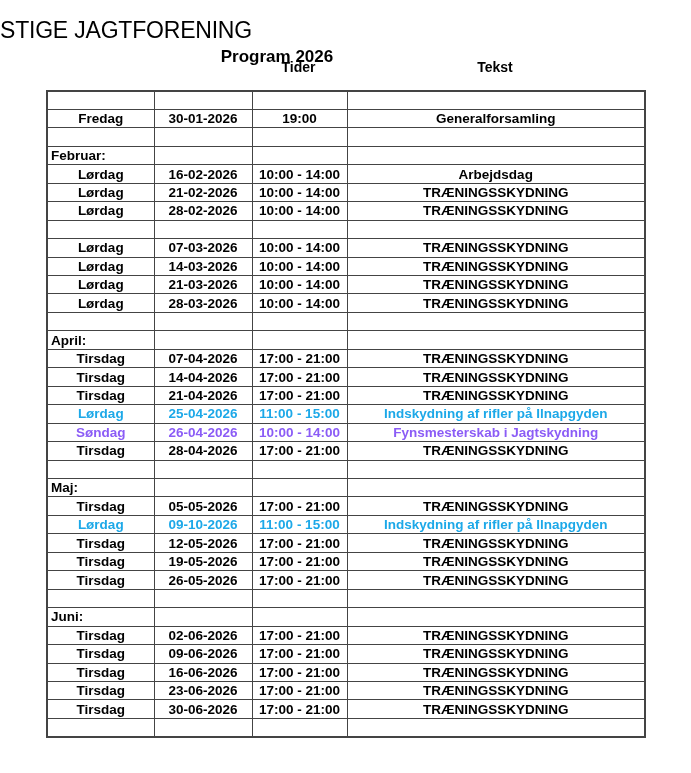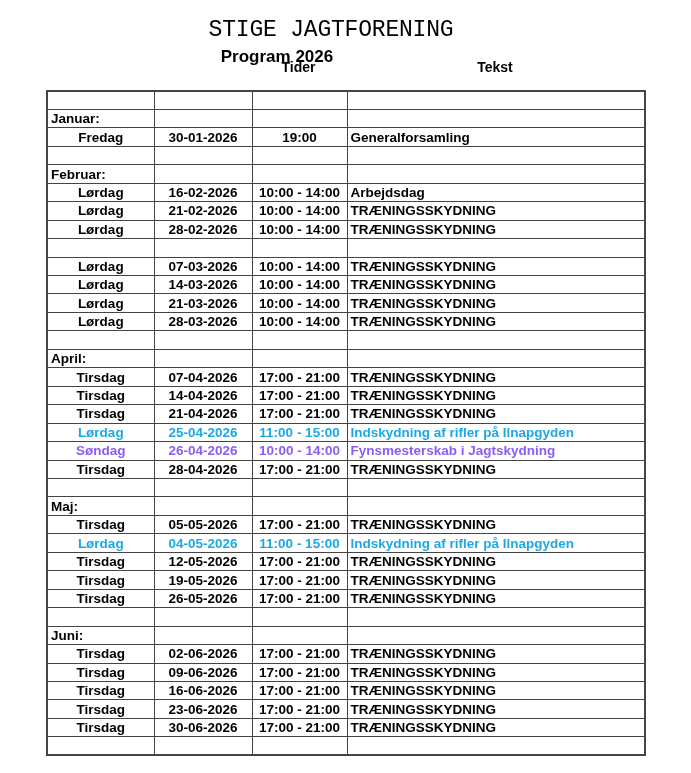--- a/index.html
+++ b/index.html
@@ -2,21 +2,21 @@
 <html><head>
   <meta charset="utf-8">
   <style>
     html, body { margin: 0; padding: 0; background: #ffffff; }
     body {
       width: 691px; height: 773px; position: relative; overflow: hidden;
       font-family: "Liberation Sans", sans-serif; color: #000;
     }
     .title {
       position: absolute; left: 0; width: 662px; top: 17px;
-      text-align: center; font-size: 23px; letter-spacing: -0.2px; font-family: Liberation Mono, monospace;
+      font-size: 23px; letter-spacing: -0.2px;
     }
     .subtitle {
       position: absolute; left: 0; width: 554px; top: 47px;
       text-align: center; font-size: 17px; font-weight: bold;
     }
     .hdr {
       position: absolute; top: 59px; font-size: 14px; font-weight: bold; text-align: center;
     }
     .hdr-tider { left: 251px; width: 95px; }
     .hdr-tekst { left: 346px; width: 298px; }
@@ -30,21 +30,21 @@
       height: 17.46px; padding: 0 3px; box-sizing: border-box;
       font-size: 13.5px; font-weight: bold; line-height: 17px;
       white-space: nowrap; overflow: hidden;
     }
     table.sched tr { height: 18.46px; }
     table.sched { border: 2px solid #444; }
     td.c-day { text-align: center; }
     td.c-month { text-align: left; padding-left: 3px; }
     td.c-date { text-align: center; }
     td.c-time { text-align: center; }
-    td.c-text { }
+    td.c-text { text-align: center; }
     tr.blue td { color: #1ca8e8; }
     tr.red td { color: #8b5cf6; }
   </style>
 </head>
 <body>
 
 <div class="title">STIGE JAGTFORENING</div>
 <div class="subtitle">Program 2026</div>
 <div class="hdr hdr-tider">Tider</div>
 <div class="hdr hdr-tekst">Tekst</div>
@@ -57,26 +57,20 @@
     <col style="width:298px">
   </colgroup>
   <tbody id="sched-body">
       <tr>
         <td class="c-day"></td>
         <td class="c-date"></td>
         <td class="c-time"></td>
         <td class="c-text"></td>
       </tr>
       <tr>
-        <td class="c-month">Januar:</td>
-        <td class="c-date"></td>
-        <td class="c-time"></td>
-        <td class="c-text"></td>
-      </tr>
-      <tr>
         <td class="c-day">Fredag</td>
         <td class="c-date">30-01-2026</td>
         <td class="c-time">19:00</td>
         <td class="c-text">Generalforsamling</td>
       </tr>
       <tr>
         <td class="c-day"></td>
         <td class="c-date"></td>
         <td class="c-time"></td>
         <td class="c-text"></td>
@@ -196,21 +190,21 @@
         <td class="c-text"></td>
       </tr>
       <tr>
         <td class="c-day">Tirsdag</td>
         <td class="c-date">05-05-2026</td>
         <td class="c-time">17:00 - 21:00</td>
         <td class="c-text">TRÆNINGSSKYDNING</td>
       </tr>
       <tr class="blue">
         <td class="c-day">Lørdag</td>
-        <td class="c-date">04-05-2026</td>
+        <td class="c-date">09-10-2026</td>
         <td class="c-time">11:00 - 15:00</td>
         <td class="c-text">Indskydning af rifler på Ilnapgyden</td>
       </tr>
       <tr>
         <td class="c-day">Tirsdag</td>
         <td class="c-date">12-05-2026</td>
         <td class="c-time">17:00 - 21:00</td>
         <td class="c-text">TRÆNINGSSKYDNING</td>
       </tr>
       <tr>

